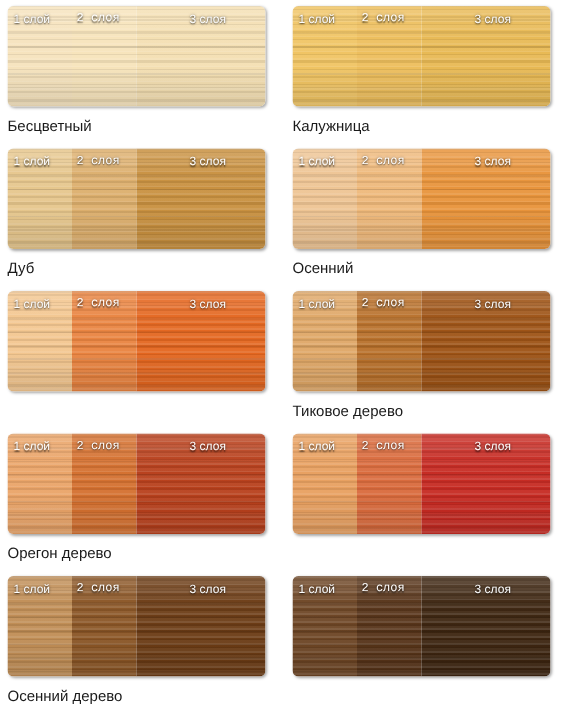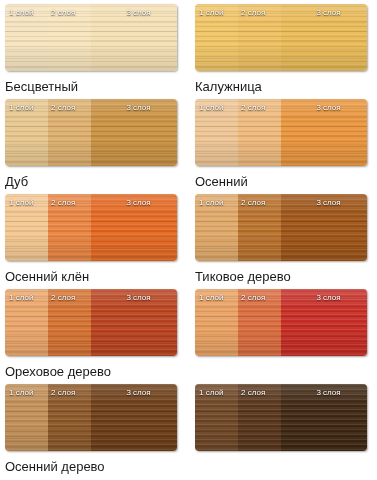--- a/index.html
+++ b/index.html
@@ -93,25 +93,25 @@
   .layer-label {
     color: #ffffff;
     font-size: 8px;
     line-height: 12px;
     font-family: "Liberation Sans", sans-serif;
     text-shadow: 0 1px 1px rgba(0,0,0,0.55), 0 0 2px rgba(0,0,0,0.4);
     white-space: nowrap;
     overflow: hidden;
   }
   .ll-1 { width: 25%; padding-left: 4px; box-sizing: border-box; }
-  .ll-2 { width: 25%; padding-left: 3px; box-sizing: border-box; }
+  .ll-2 { width: 25%; padding-left: 3px; box-sizing: border-box; font-family: Liberation Mono, monospace; }
   .ll-3 { width: 50%; padding-left: 9px; box-sizing: border-box; text-align: center; }
   .name {
     margin-top: 8px;
-    font-size: 13px;
+    font-size: 10px;
     color: #1a1a1a;
     font-family: "Liberation Sans", sans-serif;
     white-space: nowrap;
   }
 </style>
 </head>
 <body>
 
 <div class="chart">
     <div class="cell">
@@ -195,21 +195,20 @@
         </div>
         <div class="grain"></div>
         <div class="grain2"></div>
         <div class="sheen"></div>
         <div class="layer-labels">
           <div class="layer-label ll-1">1 слой</div>
           <div class="layer-label ll-2">2 слоя</div>
           <div class="layer-label ll-3">3 слоя</div>
         </div>
       </div>
-      <div class="name">Осенний клён</div>
     </div>
     <div class="cell">
       <div class="swatch">
         <div class="bands">
           <div class="band-1" style="background: rgb(223, 167, 102);"></div>
           <div class="band-2" style="background: rgb(184, 112, 42);"></div>
           <div class="band-3" style="background: rgb(157, 82, 20);"></div>
         </div>
         <div class="grain"></div>
         <div class="grain2"></div>
@@ -231,21 +230,21 @@
         </div>
         <div class="grain"></div>
         <div class="grain2"></div>
         <div class="sheen"></div>
         <div class="layer-labels">
           <div class="layer-label ll-1">1 слой</div>
           <div class="layer-label ll-2">2 слоя</div>
           <div class="layer-label ll-3">3 слоя</div>
         </div>
       </div>
-      <div class="name">Ореховое дерево</div>
+      <div class="name">Орегон дерево</div>
     </div>
     <div class="cell">
       <div class="swatch">
         <div class="bands">
           <div class="band-1" style="background: rgb(232, 160, 96);"></div>
           <div class="band-2" style="background: rgb(217, 106, 60);"></div>
           <div class="band-3" style="background: rgb(198, 42, 34);"></div>
         </div>
         <div class="grain"></div>
         <div class="grain2"></div>

